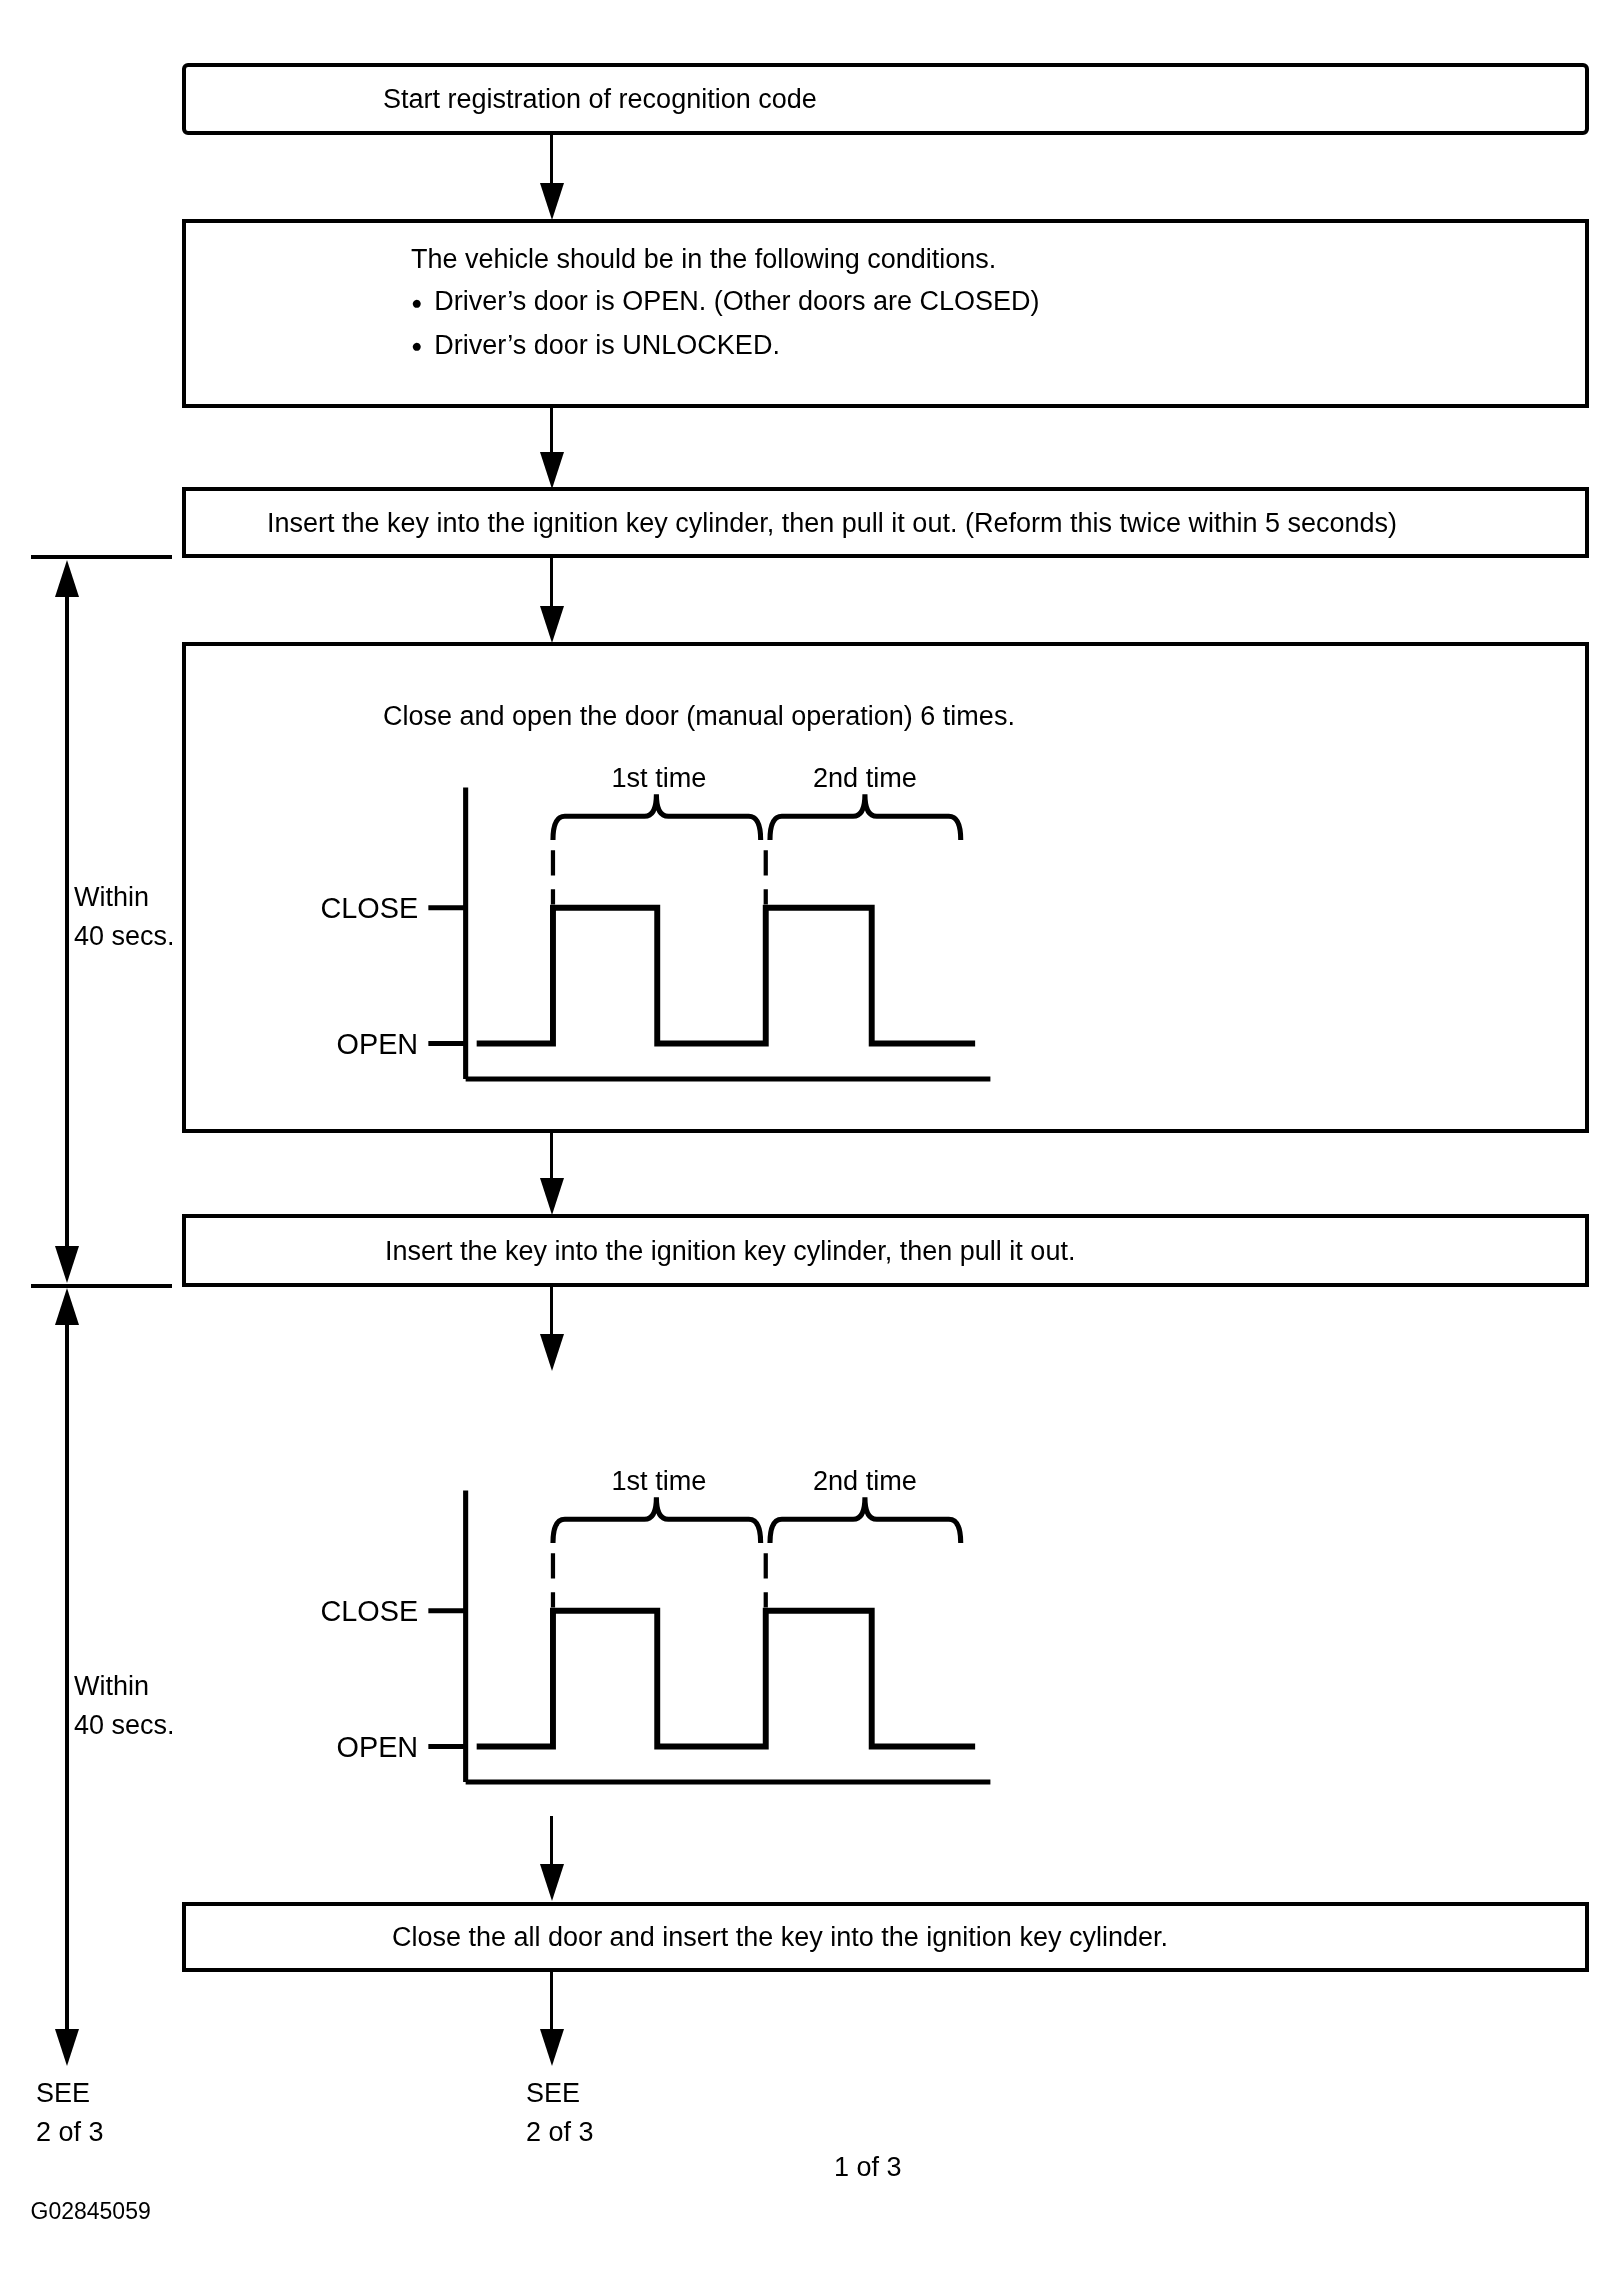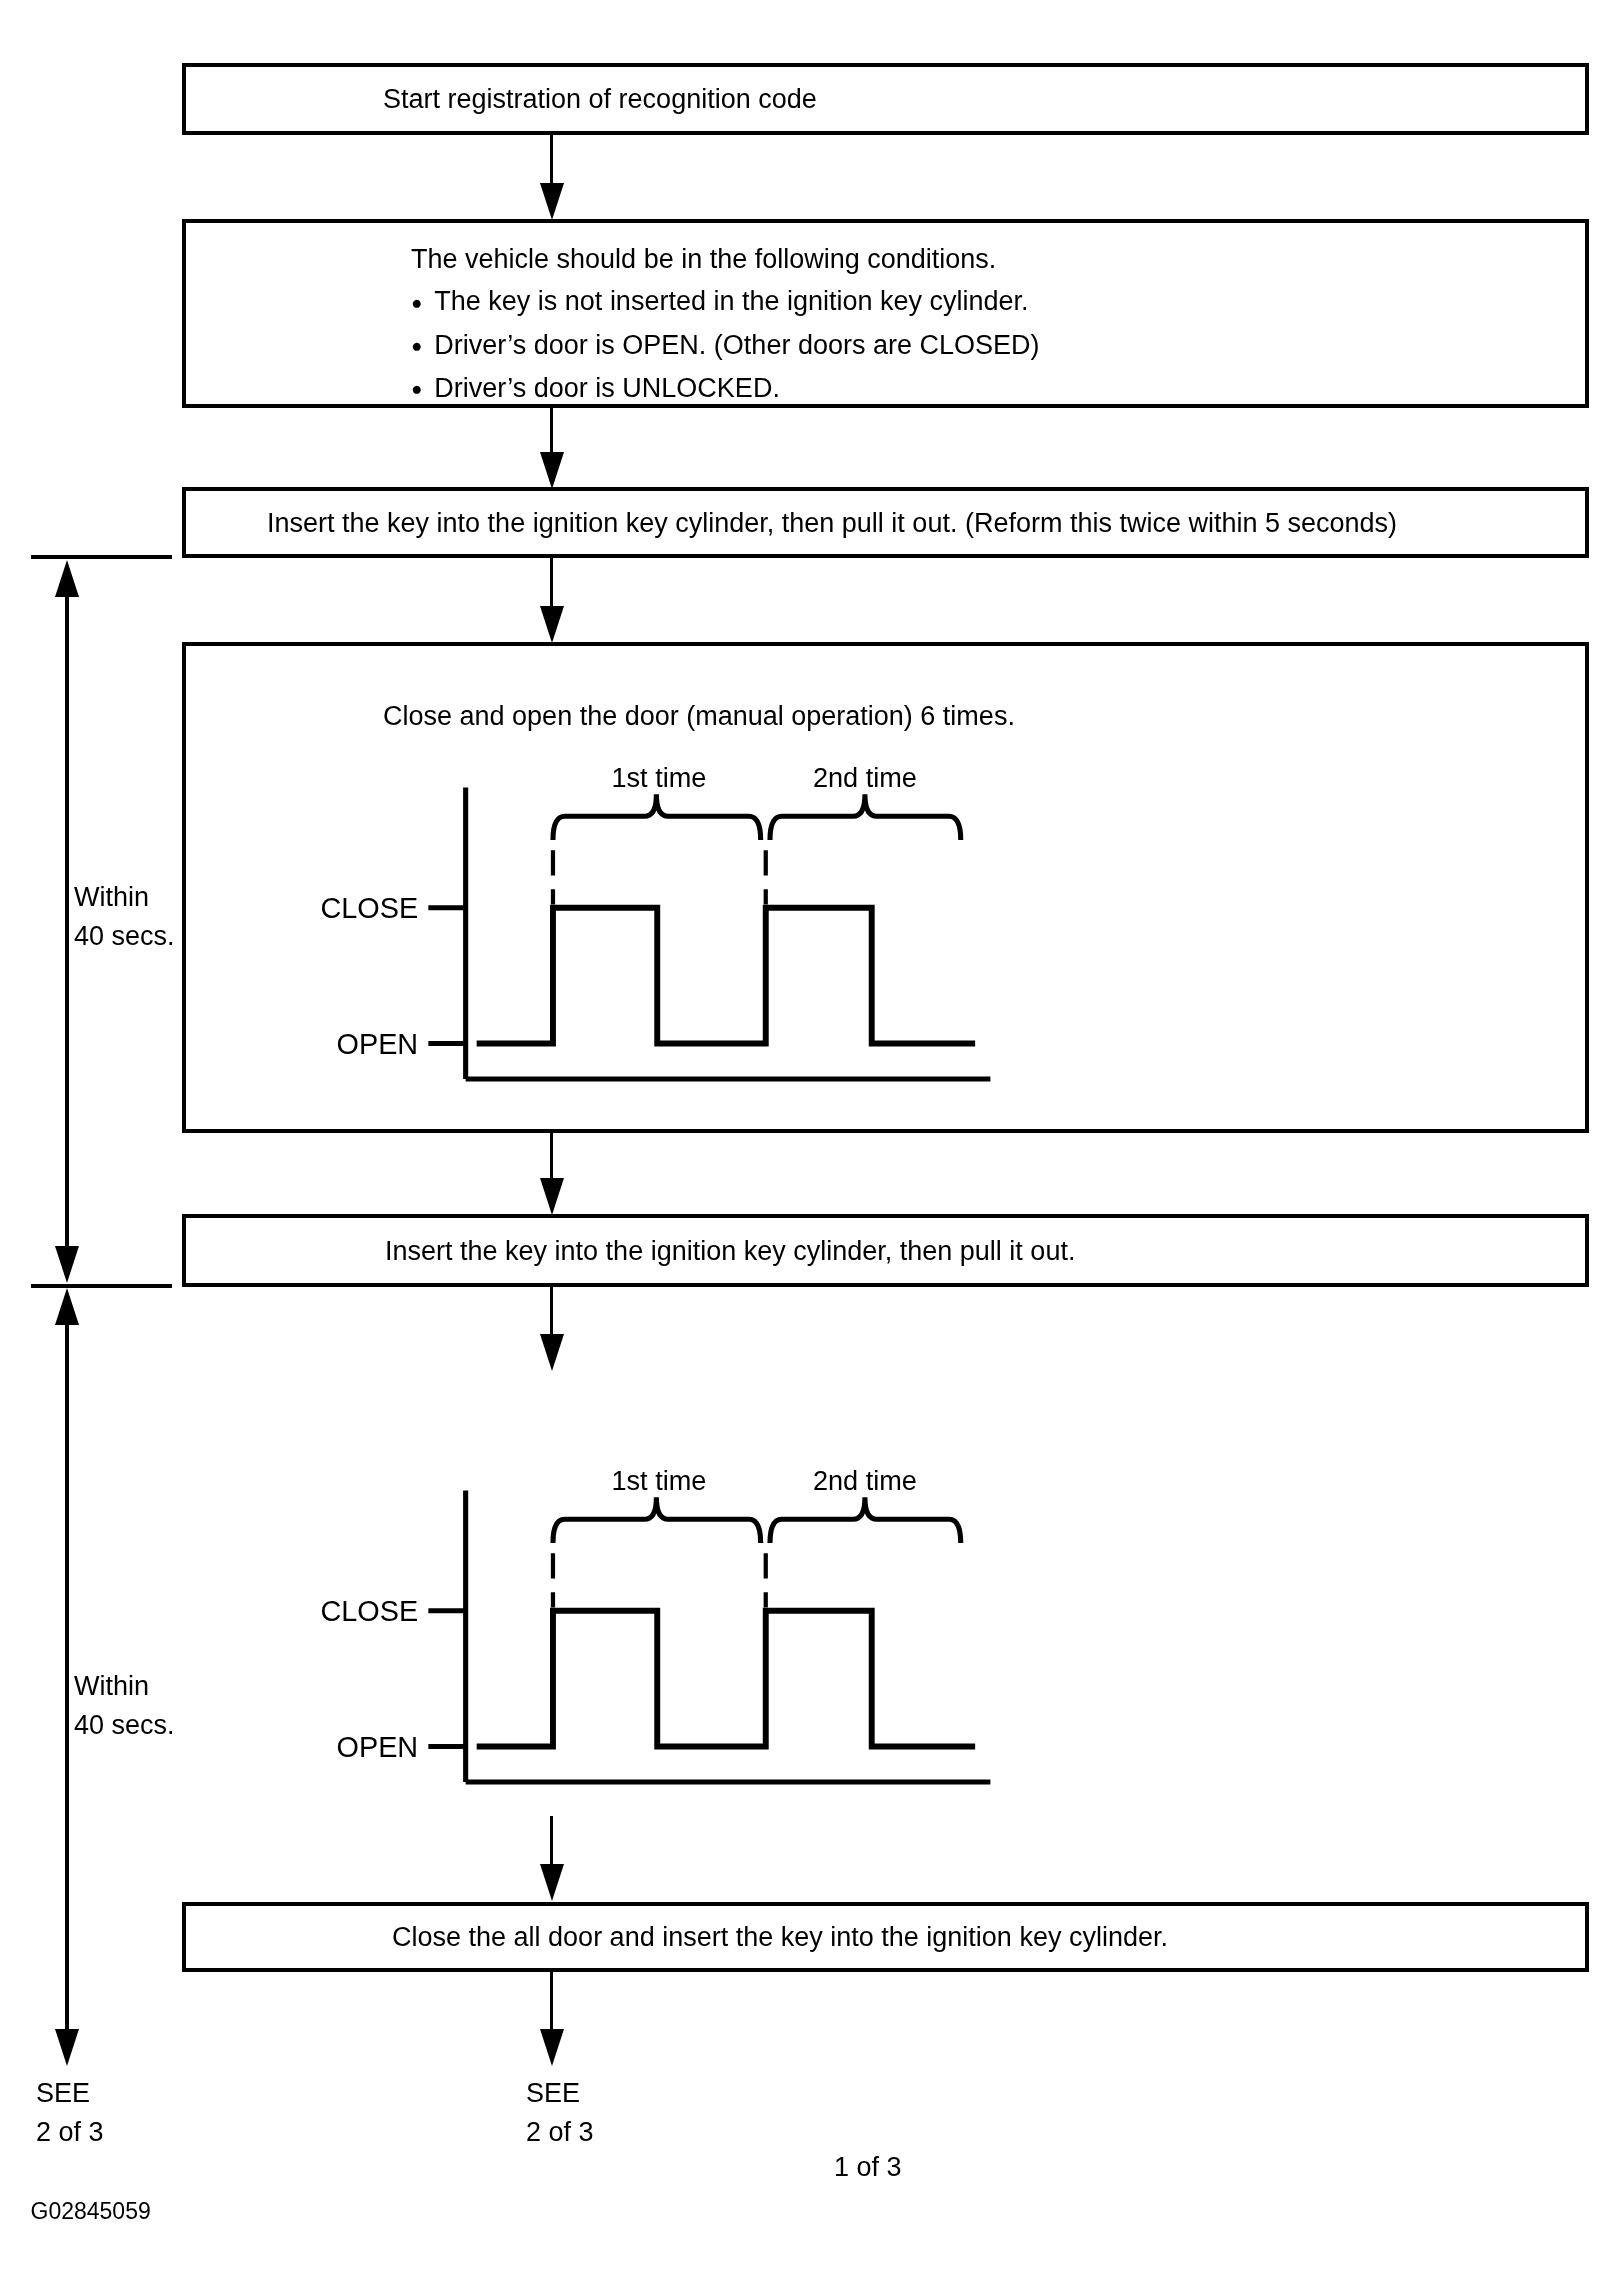--- a/index.html
+++ b/index.html
@@ -22,31 +22,30 @@
   .side-label{position:absolute;font-size:27px;line-height:39px;white-space:nowrap;}
   .wave{position:absolute;}
   .wave text{font-family:"Liberation Sans",sans-serif;}
   .footer-code{position:absolute;font-size:23px;}
 </style>
 </head>
 <body>
 
 <div class="canvas">
 
-  <div class="box" style="left:182px;top:63px;width:1407px;height:72px;">
+  <div class="box" style="left:182px;top:63px;width:1407px;height:72px;border-radius:6px;">
     <div class="vcenter box-text" style="padding-left:197px;">Start registration of recognition code</div>
   </div>
 
   <div class="vline" style="left:550px;top:134px;height:54px;"></div>
   <div class="head-down" style="left:540px;top:183px;"></div>
 
   <div class="box" style="left:182px;top:219px;width:1407px;height:189px;padding-left:28px;">
     <div style="padding:15.3px 0 0 197px;">
       <div class="cond-line">The vehicle should be in the following conditions.</div>
-      <div class="cond-line"><span class="bullet">●</span><span>The key is not inserted in the ignition key cylinder.</span></div>
       <div class="cond-line"><span class="bullet">●</span><span>Driver’s door is OPEN. (Other doors are CLOSED)</span></div>
       <div class="cond-line"><span class="bullet">●</span><span>Driver’s door is UNLOCKED.</span></div>
     </div>
   </div>
 
   <div class="vline" style="left:550px;top:407px;height:49px;"></div>
   <div class="head-down" style="left:540px;top:452px;"></div>
 
   <div class="box" style="left:182px;top:487px;width:1407px;height:71px;">
     <div class="vcenter box-text" style="padding-left:81px;white-space:nowrap;">Insert the key into the ignition key cylinder, then pull it out. (Reform this twice within 5 seconds)</div>

